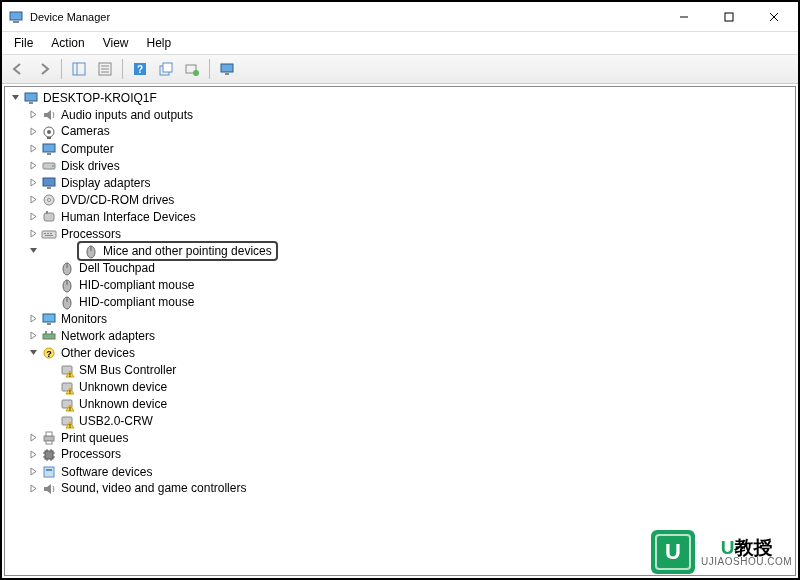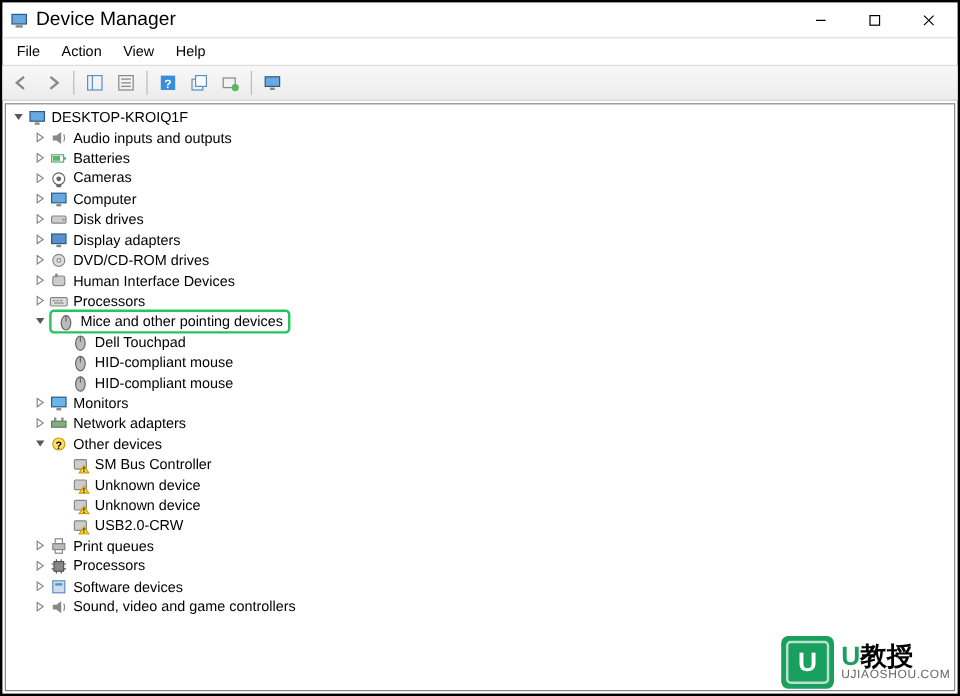--- a/index.html
+++ b/index.html
@@ -1,41 +1,41 @@
 <!DOCTYPE html>
 <html><head>
 <meta charset="utf-8">
 <style>
 * { margin: 0; padding: 0; box-sizing: border-box; font-family: "Segoe UI", Tahoma, sans-serif; }
 body { background: #fff; width: 800px; height: 580px; overflow: hidden; position: relative; }
 .window { width: 800px; height: 580px; border: 2px solid #000; background: #fff; display: flex; flex-direction: column; }
 .titlebar { height: 30px; display: flex; align-items: center; justify-content: space-between; padding: 0 2px 0 6px; border-bottom: 1px solid #ddd; }
 .titlebar-left { display: flex; align-items: center; gap: 6px; }
 .titlebar-icon svg { width: 16px; height: 16px; display: block; }
-.titlebar-title { font-size: 16px; }
+.titlebar-title { font-size: 11px; }
 .titlebar-controls { display: flex; }
 .titlebar-btn { width: 45px; height: 28px; display: flex; align-items: center; justify-content: center; font-size: 14px; }
 .titlebar-btn svg { width: 10px; height: 10px; }
 .menubar { height: 22px; display: flex; align-items: center; padding: 0 4px; gap: 2px; font-size: 12px; }
 .menu-item { padding: 2px 8px; }
 .toolbar { height: 30px; border-top: 1px solid #ddd; border-bottom: 1px solid #ccc; background: linear-gradient(#f8f8f8,#ececec); display: flex; align-items: center; padding: 0 4px; gap: 2px; }
 .tb-btn { width: 24px; height: 24px; display: flex; align-items: center; justify-content: center; border: 1px solid transparent; }
 .tb-sep { width: 1px; height: 20px; background: #bbb; margin: 0 3px; }
 .tree-area { flex: 1; border: 1px solid #888; margin: 2px; overflow-y: scroll; padding: 2px 0; font-size: 12px; position: relative; }
 .tree-row { display: flex; align-items: center; height: 17px; white-space: nowrap; }
 .expander { width: 12px; height: 12px; display: flex; align-items: center; justify-content: center; color: #666; font-size: 10px; margin-right: 2px; }
 .node-icon { width: 16px; height: 16px; display: flex; align-items: center; justify-content: center; margin-right: 4px; }
 .node-icon svg { width: 16px; height: 16px; }
 .node-label { }
-.highlighted { border: 2px solid #22c55e; border-radius: 4px; padding: 0 4px; }
+.highlighted { border: 2px solid #404040; border-radius: 4px; padding: 0 4px; margin-left: 36px; }
 .watermark { position: absolute; right: 8px; bottom: 6px; display: flex; align-items: center; gap: 6px; }
 .watermark-badge { width: 44px; height: 44px; background: #19a05f; border-radius: 6px; display:flex; align-items:center; justify-content:center; color:#fff; font-weight:bold; font-size:22px; position:relative; }
 .watermark-badge::after{content:"";position:absolute;top:4px;left:4px;right:4px;bottom:4px;border:2px solid rgba(255,255,255,.7);border-radius:4px;}
 .watermark-text { display:flex; flex-direction:column; line-height:1; }
-.watermark-text .t1{font-size:22px;font-weight:bold;}
+.watermark-text .t1{font-size:19px;font-weight:bold;text-align:center;}
 .watermark-text .t1 .g{color:#19a05f;}
 .watermark-text .t2{font-size:10px;color:#666;letter-spacing:.5px;}
 
 .tree-area::-webkit-scrollbar{width:16px;}
 .tree-area::-webkit-scrollbar-track{background:#f0f0f0;}
 .tree-area::-webkit-scrollbar-thumb{background:#c0c0c0;border:1px solid #a0a0a0;}
 </style>
 </head>
 <body>
 
@@ -154,37 +154,20 @@
           </svg>
         </span>
         <span class="node-label" style="display:flex;align-items:center">
           <span class="node-icon">
             <svg viewBox="0 0 16 16">
               <path d="M3 6h3l4-3v10l-4-3H3z" fill="#888"></path>
               <path d="M12 5c1 1 1 5 0 6" fill="none" stroke="#888"></path>
             </svg>
           </span>
           <span>Audio inputs and outputs</span>
-        </span>
-      </div>
-      <div class="tree-row" style="padding-left:22px">
-        <span class="expander">
-          <svg width="9" height="9" viewBox="0 0 9 9">
-            <path d="M2 1 L7 4.5 L2 8 Z" fill="none" stroke="#888" stroke-width="1"></path>
-          </svg>
-        </span>
-        <span class="node-label" style="display:flex;align-items:center">
-          <span class="node-icon">
-            <svg viewBox="0 0 16 16">
-              <rect x="2" y="5" width="10" height="6" fill="none" stroke="#5a8"></rect>
-              <rect x="12" y="7" width="2" height="2" fill="#5a8"></rect>
-              <rect x="3" y="6" width="6" height="4" fill="#5cb85c"></rect>
-            </svg>
-          </span>
-          <span>Batteries</span>
         </span>
       </div>
       <div class="tree-row" style="padding-left:22px">
         <span class="expander">
           <svg width="9" height="9" viewBox="0 0 9 9">
             <path d="M2 1 L7 4.5 L2 8 Z" fill="none" stroke="#888" stroke-width="1"></path>
           </svg>
         </span>
         <span class="node-label" style="display:flex;align-items:flex-start">
           <span class="node-icon">

